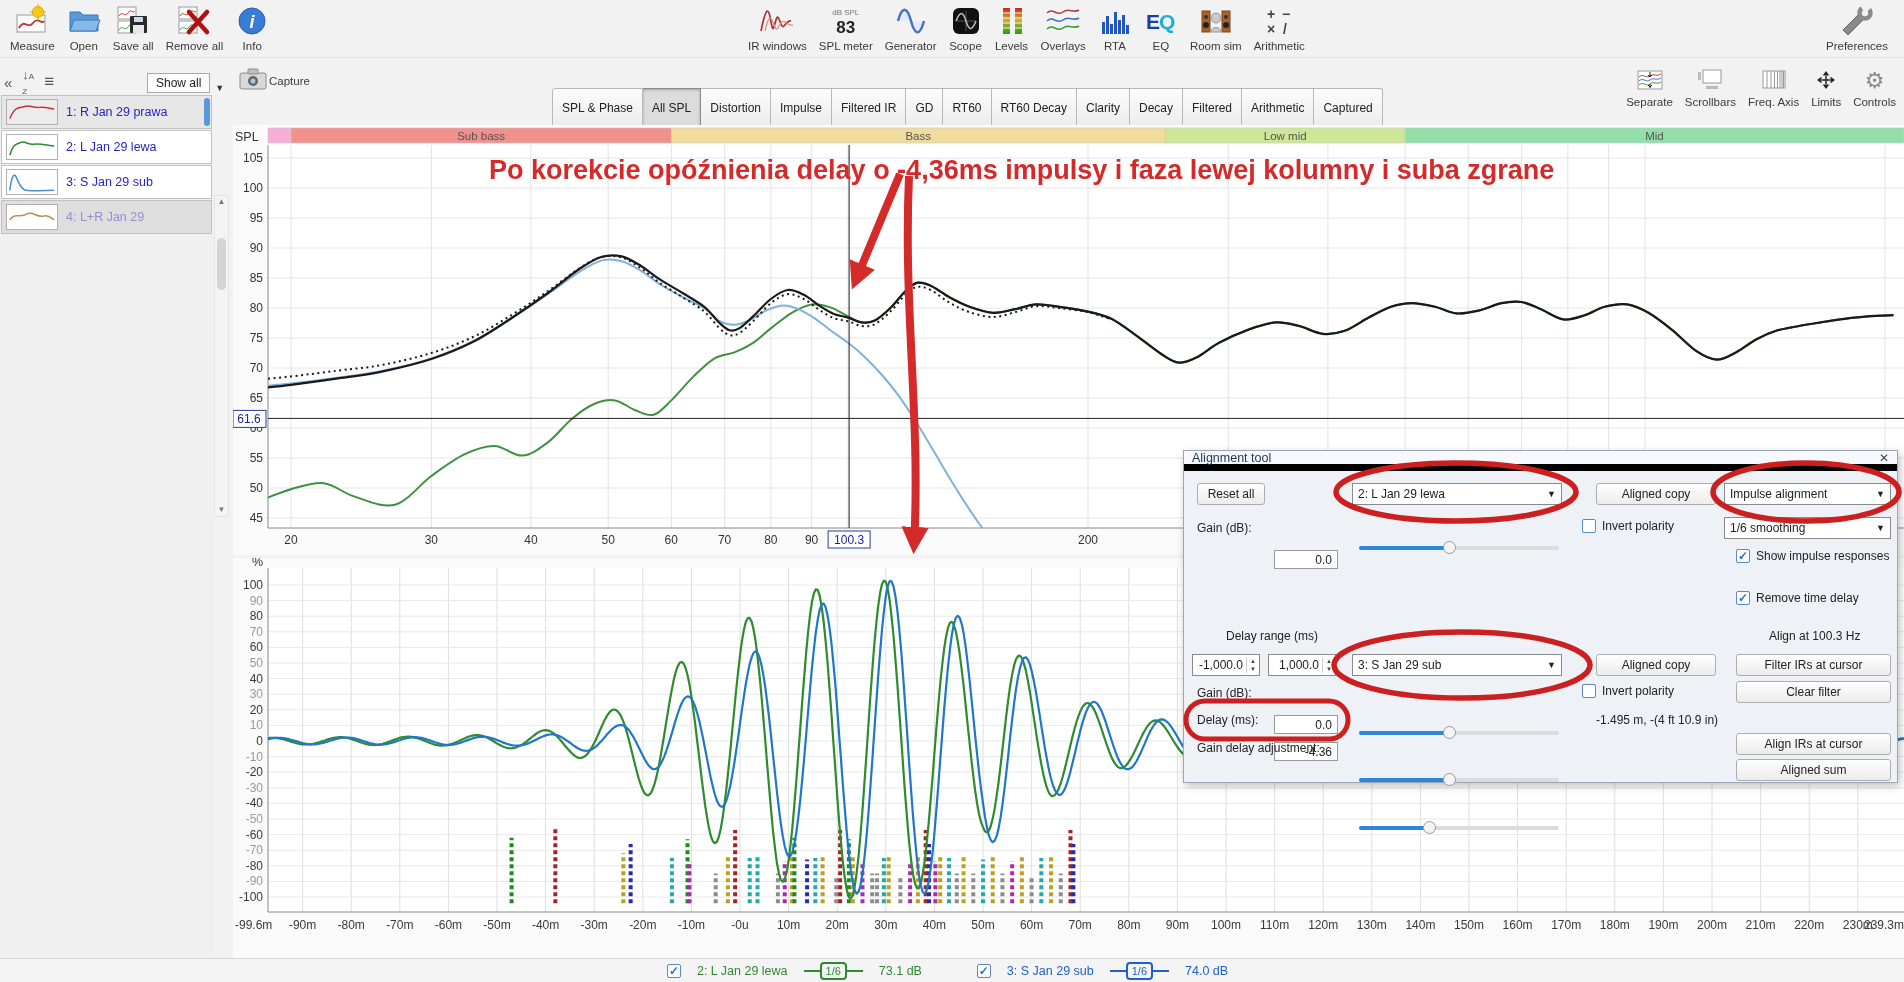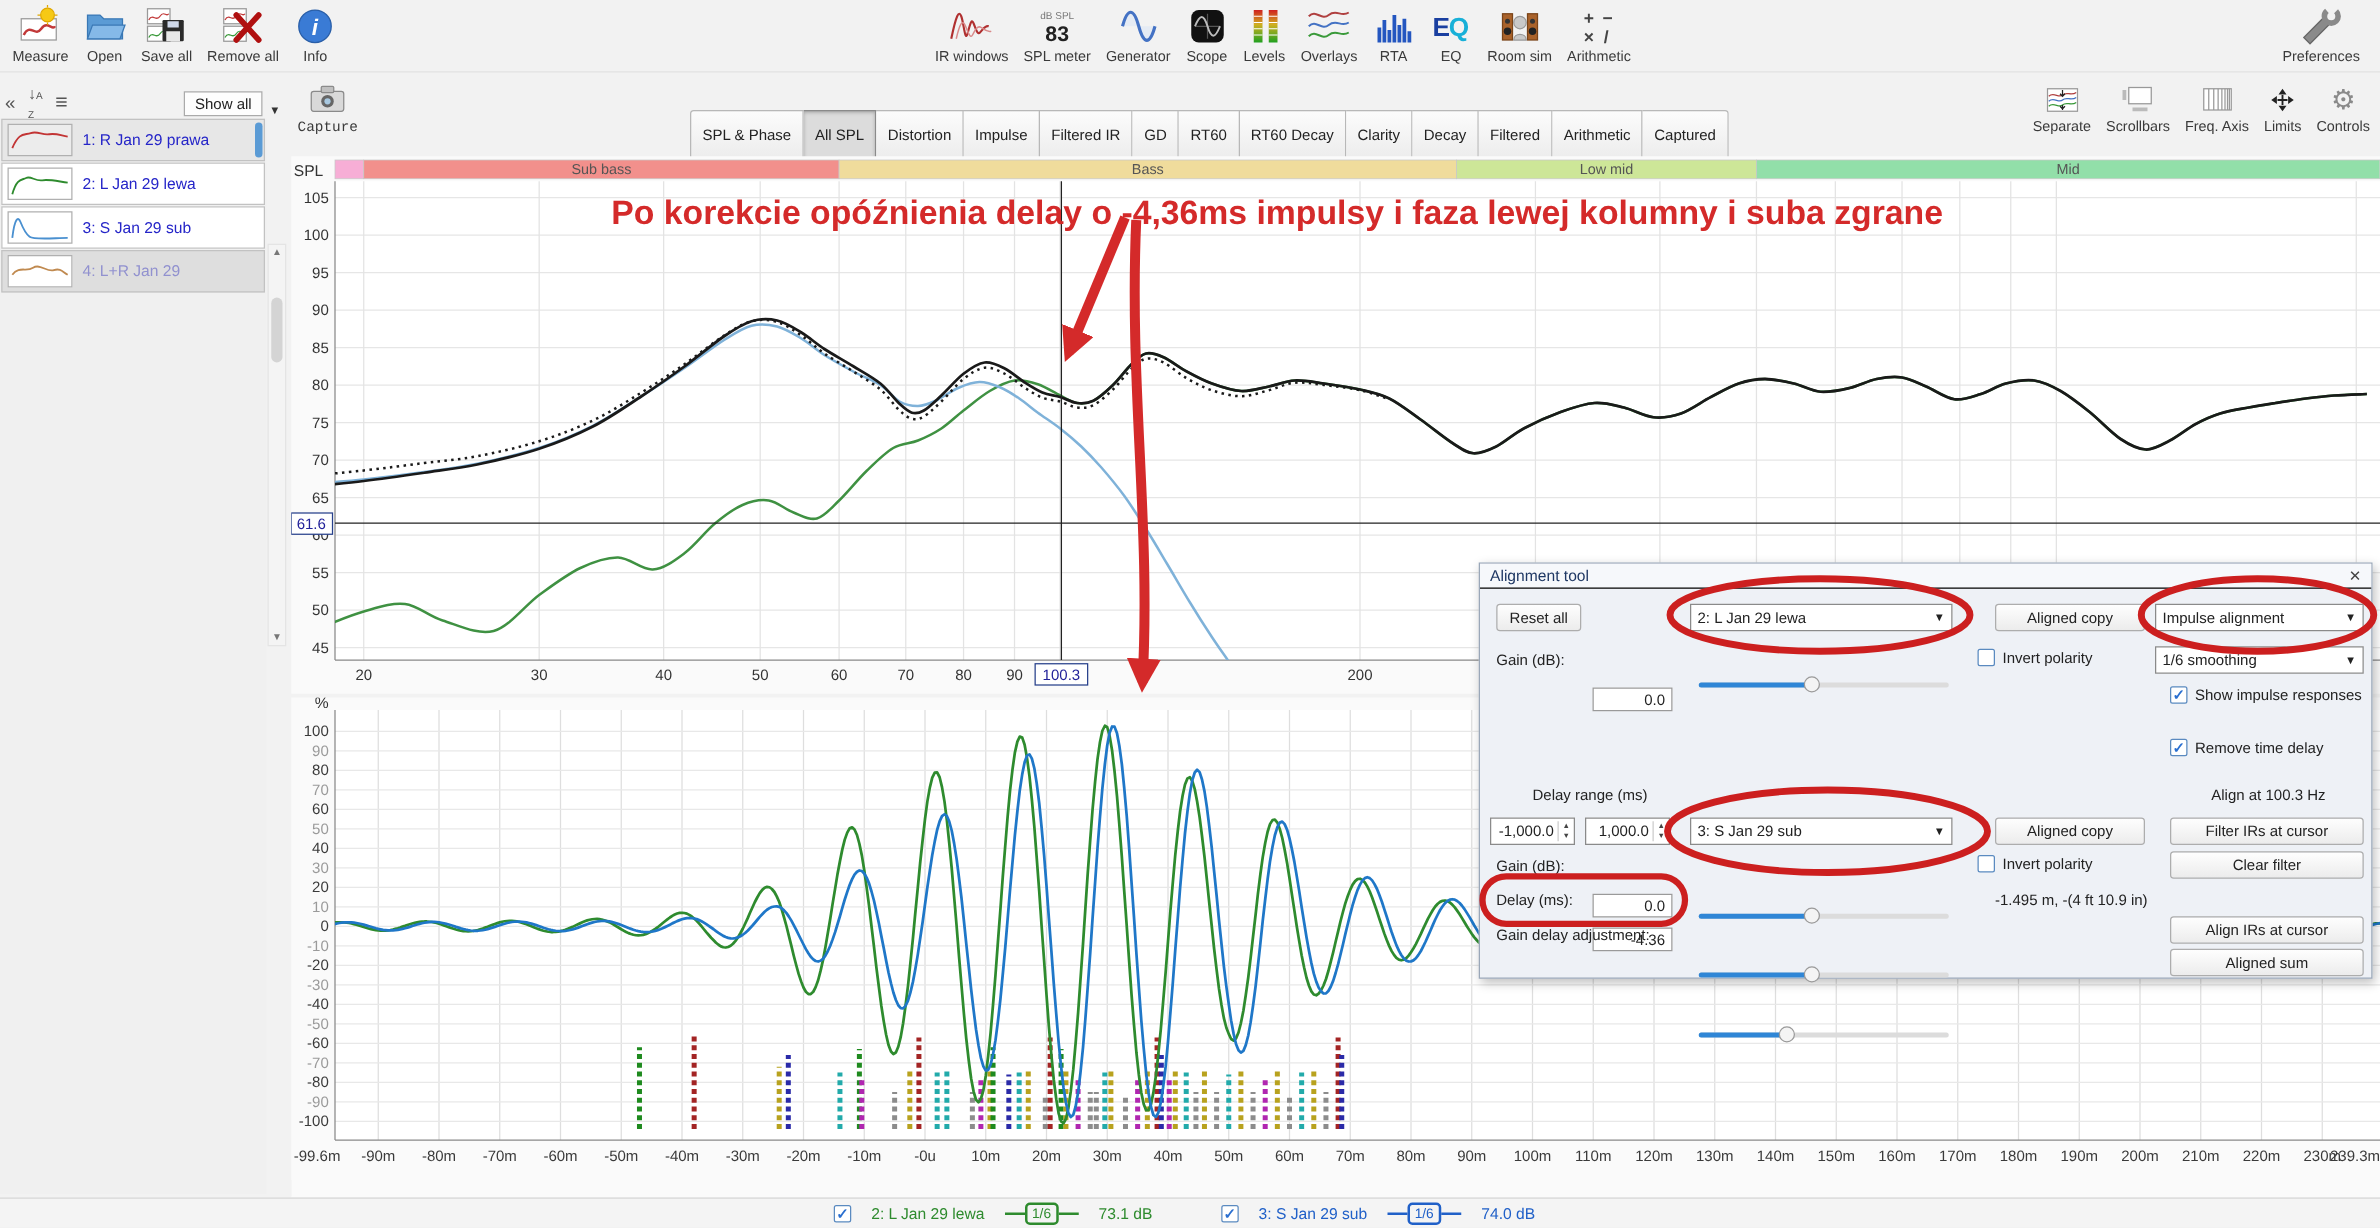--- a/index.html
+++ b/index.html
@@ -15,21 +15,21 @@
   .tlabel { font-size:11.5px; color:#3a3a3a; white-space:nowrap; }
   .splm { display:flex; flex-direction:column; align-items:center; line-height:1; padding-top:3px; }
   .splm .s1 { font-size:8px; color:#777; }
   .splm .s2 { font-size:17px; font-weight:bold; color:#222; margin-top:2px; }
 
   #toolbar2 { position:absolute; left:0; top:59px; width:1904px; height:66px; background:#f2f2f2; }
   .sorticons { position:absolute; left:4px; top:8px; display:flex; gap:10px; align-items:center; color:#555; font-size:15px; }
   .showall { position:absolute; left:147px; top:14px; display:flex; align-items:flex-end; }
   .showall .box { border:1px solid #aaa; background:#fdfdfd; padding:2px 8px; font-size:12px; }
   .showall .ar { font-size:9px; color:#333; margin-left:5px; }
-  .capture { position:absolute; left:238px; top:8px; display:flex; flex-direction:column; align-items:center; gap:1px;font-family:Liberation Mono, monospace; }
+  .capture { position:absolute; left:238px; top:8px; display:flex; flex-direction:row; align-items:center; gap:1px; }
   #tabs { position:absolute; left:552px; top:29px; display:flex; }
   .tab { border:1px solid #b8b8b8; border-left:none; background:linear-gradient(#fcfcfc,#ececec); padding:12px 9px; font-size:12px; color:#222; white-space:nowrap; cursor:default; }
   .tab:first-child { border-left:1px solid #b8b8b8; border-radius:3px 0 0 3px; }
   .tab:last-child { border-radius:0 3px 3px 0; }
   .tab.sel { background:#dcdcdc; border-color:#8a8a8a; box-shadow:inset 0 1px 3px rgba(0,0,0,.25); }
   .rgroup { position:absolute; right:2px; top:6px; display:flex; align-items:flex-start; }
   .rgroup .titem .ticon { height:30px; }
 
   
   #sidebar { position:absolute; left:0; top:95px; width:213px; height:860px; background:#f0f0f0; }
@@ -55,21 +55,21 @@
   
   #topsvg { position:absolute; left:233px; top:125px; background:#fafafa; }
   #botsvg { position:absolute; left:233px; top:558px; background:#fafafa; }
 
   
   #annotation { position:absolute; left:468px; top:155px; width:1140px; font-size:27px; font-weight:bold; color:#d42a2a; white-space:nowrap; z-index:30;margin-left:21px; }
   #overlay { position:absolute; left:0; top:0; z-index:40; pointer-events:none; }
 
   
   #dialog { position:absolute; left:1183px; top:450px; width:715px; height:333px; background:#eef1f6; border:1px solid #9aa7b8; box-shadow:2px 3px 8px rgba(0,0,0,.25); z-index:20; }
-  #dlg-title { height:20px; background:#f6f8fb; border-bottom:1px solid #000000; display:flex; align-items:center; padding:0 8px; }
+  #dlg-title { height:20px; background:#f6f8fb; border-bottom:7px solid #000000; display:flex; align-items:center; padding:0 8px; }
   #dlg-title .ttl { font-size:12.5px; color:#1f3864; }
   #dlg-title .x { margin-left:auto; font-size:12px; color:#444; cursor:default; }
   .dlg-el { position:absolute; }
   .dlbl { font-size:12px; color:#222; white-space:nowrap; }
   .btn { height:22px; border:1px solid #adadad; border-radius:3px; background:linear-gradient(#fefefe,#ececec); font-size:12px; color:#222; display:flex; align-items:center; justify-content:center; white-space:nowrap; cursor:default; }
   .dd { height:22px; background:#fff; border:1px solid #8a8a8a; display:flex; align-items:center; padding:0 5px; font-size:12px; }
   .dd .ddar { margin-left:auto; font-size:9px; color:#222; }
   .inp { height:19px; background:#fff; border:1px solid #9a9a9a; font-size:12px; display:flex; align-items:center; justify-content:flex-end; padding:0 5px;margin-top:32px; }
   .slider { height:20px; position:relative; }
   .slider .trk { position:absolute; left:0; right:0; top:8px; height:4px; background:#dcdcdc; border-radius:2px; }

